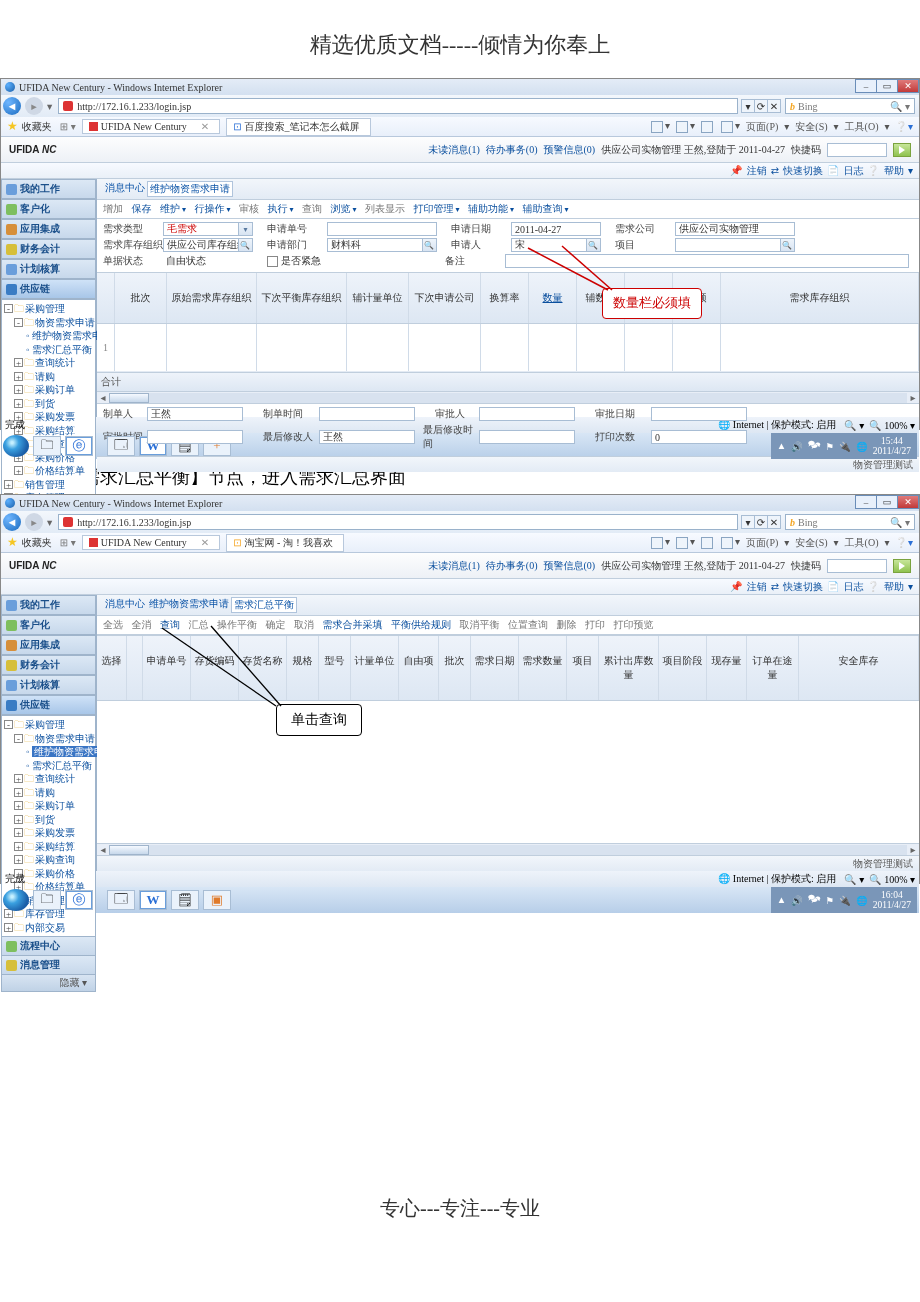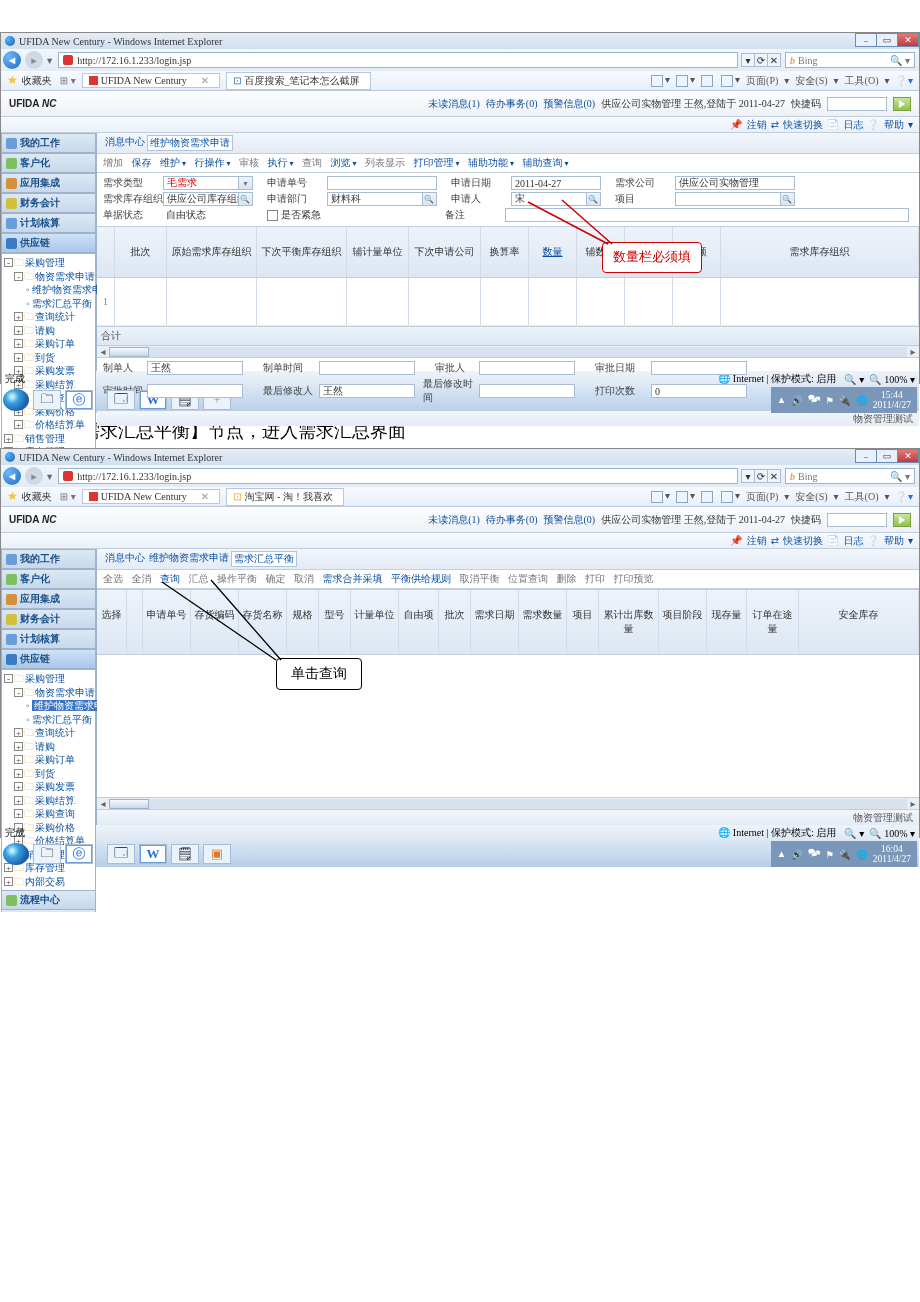--- a/index.html
+++ b/index.html
@@ -109,20 +109,21 @@
   .callout .box { background:#fff; border:1.5px solid #c00; border-radius:4px; padding:6px 10px; text-align:center; font-size:13px; color:#c00; line-height:1.3; font-family:"SimSun",serif; }
   .callout svg { position:absolute; overflow:visible; }
 
   .callout2 .box { border:1.5px solid #000; color:#000; font-size:14px; padding:6px 14px; }
 
 </style>
 </head>
 <body>
 
 <div class="page">
+  <div class="header-title">精选优质文档-----倾情为你奉上</div>
 
   <div class="screenshot-wrap" style="height:352px;">
 
     <div class="win-title-bar">
       <span class="ie-icon"></span>
       <span>UFIDA New Century - Windows Internet Explorer</span>
       <div class="win-btns">
         <div class="win-btn">–</div>
         <div class="win-btn">▭</div>
         <div class="win-btn close">✕</div>
@@ -661,13 +662,14 @@
       <svg width="140" height="90" style="left:-120px; top:-82px;">
         <line x1="6" y1="6" x2="120" y2="84" stroke="#000" stroke-width="1.3"></line>
         <line x1="55" y1="4" x2="125" y2="84" stroke="#000" stroke-width="1.3"></line>
       </svg>
       <div class="box">单击查询</div>
     </div>
   </div>
 
   <div class="body-text">  进入查询条件输入界面，选择需要的条件，点击确定。</div>
 
+  <div class="footer-title">专心---专注---专业</div>
 </div>
 
 </body></html>

